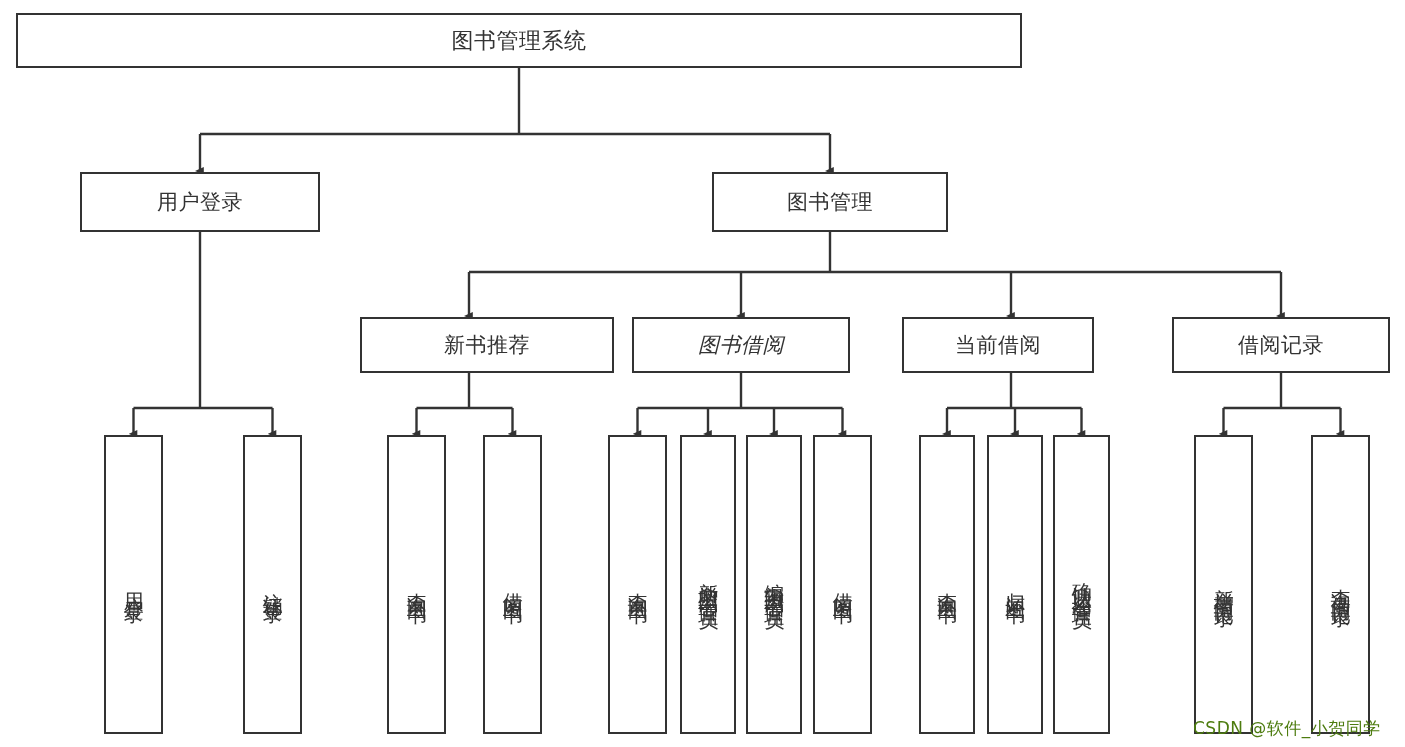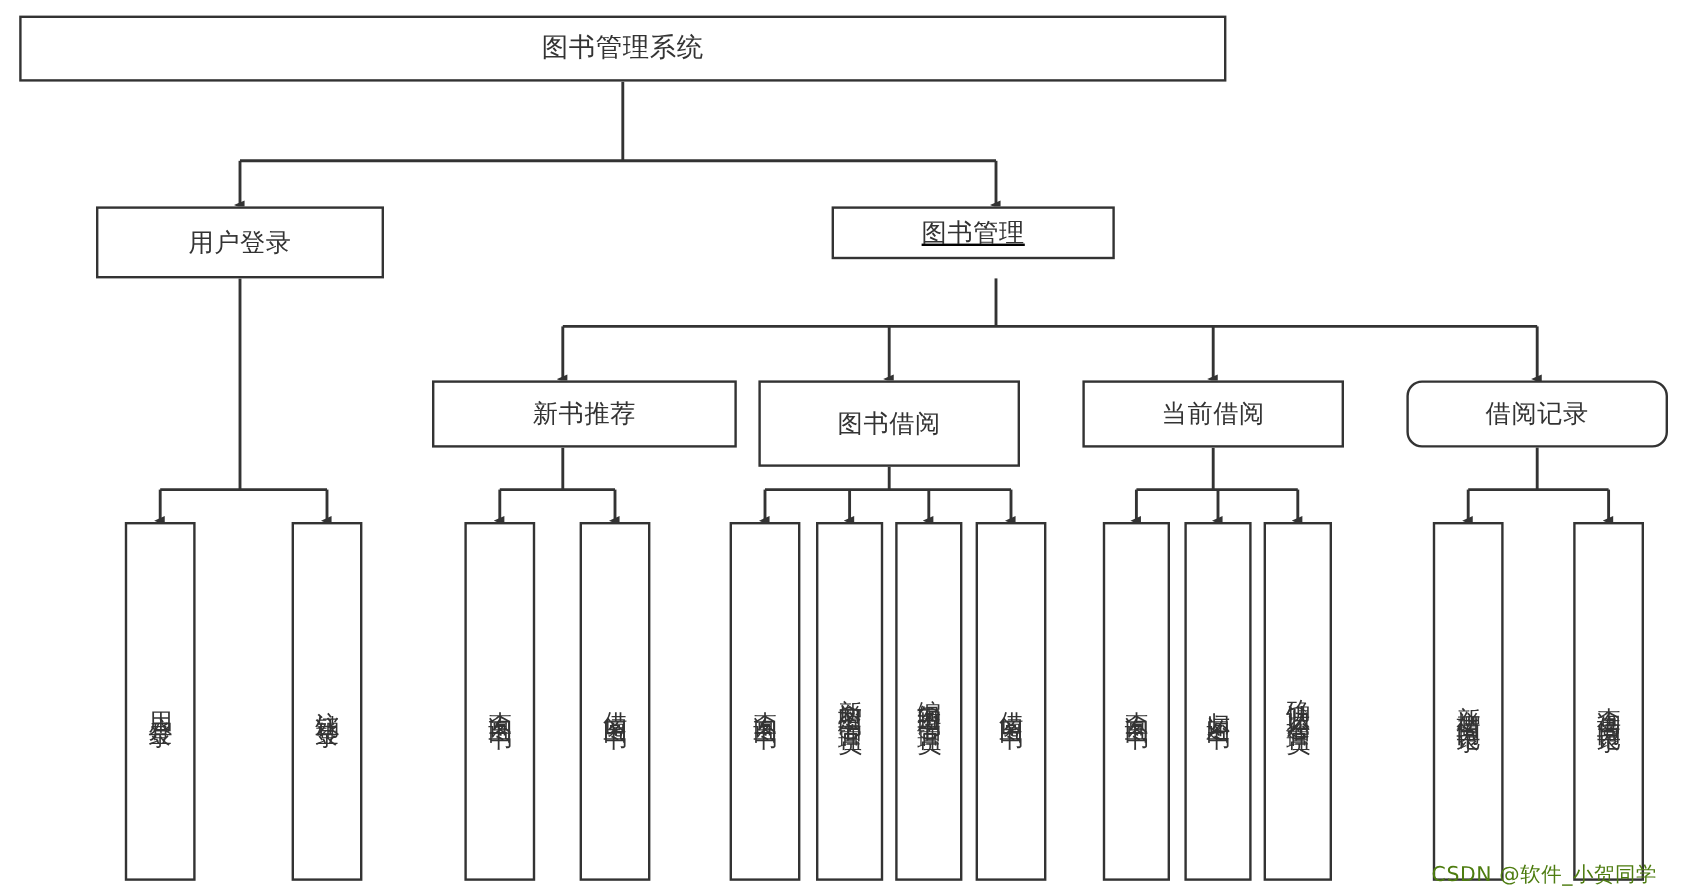--- a/index.html
+++ b/index.html
@@ -108,33 +108,33 @@
         <line x1="1340.5" y1="408" x2="1340.5" y2="434" stroke="#333333" stroke-width="2.4" marker-end="url(#arrow)"></line>
       </g>
   </svg>
   <div id="nodes">
       <div class="node root" style="left: 16px; top: 13px; width: 1006px; height: 55px;">
         <span class="node-label">图书管理系统</span>
       </div>
       <div class="node" style="left: 80px; top: 172px; width: 240px; height: 60px;">
         <span class="node-label">用户登录</span>
       </div>
-      <div class="node" style="left: 693px; top: 172px; width: 236px; height: 44px; text-decoration: underline;">
+      <div class="node" style="left: 712px; top: 172px; width: 236px; height: 60px;">
         <span class="node-label">图书管理</span>
       </div>
       <div class="node" style="left: 360px; top: 317px; width: 254px; height: 56px;">
         <span class="node-label">新书推荐</span>
       </div>
-      <div class="node" style="left: 632px; top: 317px; width: 218px; height: 72px;">
+      <div class="node" style="left: 632px; top: 317px; width: 218px; height: 56px; font-style: italic;">
         <span class="node-label">图书借阅</span>
       </div>
-      <div class="node" style="left: 902px; top: 317px; width: 218px; height: 56px;">
+      <div class="node" style="left: 902px; top: 317px; width: 192px; height: 56px;">
         <span class="node-label">当前借阅</span>
       </div>
-      <div class="node" style="left: 1172px; top: 317px; width: 218px; height: 56px; border-radius: 13px;">
+      <div class="node" style="left: 1172px; top: 317px; width: 218px; height: 56px;">
         <span class="node-label">借阅记录</span>
       </div>
       <div class="node vertical" style="left: 104px; top: 435px; width: 59px; height: 299px;">
         <span class="node-label">用户登录</span>
       </div>
       <div class="node vertical" style="left: 243px; top: 435px; width: 59px; height: 299px;">
         <span class="node-label">注销登录</span>
       </div>
       <div class="node vertical" style="left: 387px; top: 435px; width: 59px; height: 299px;">
         <span class="node-label">查询图书</span>

